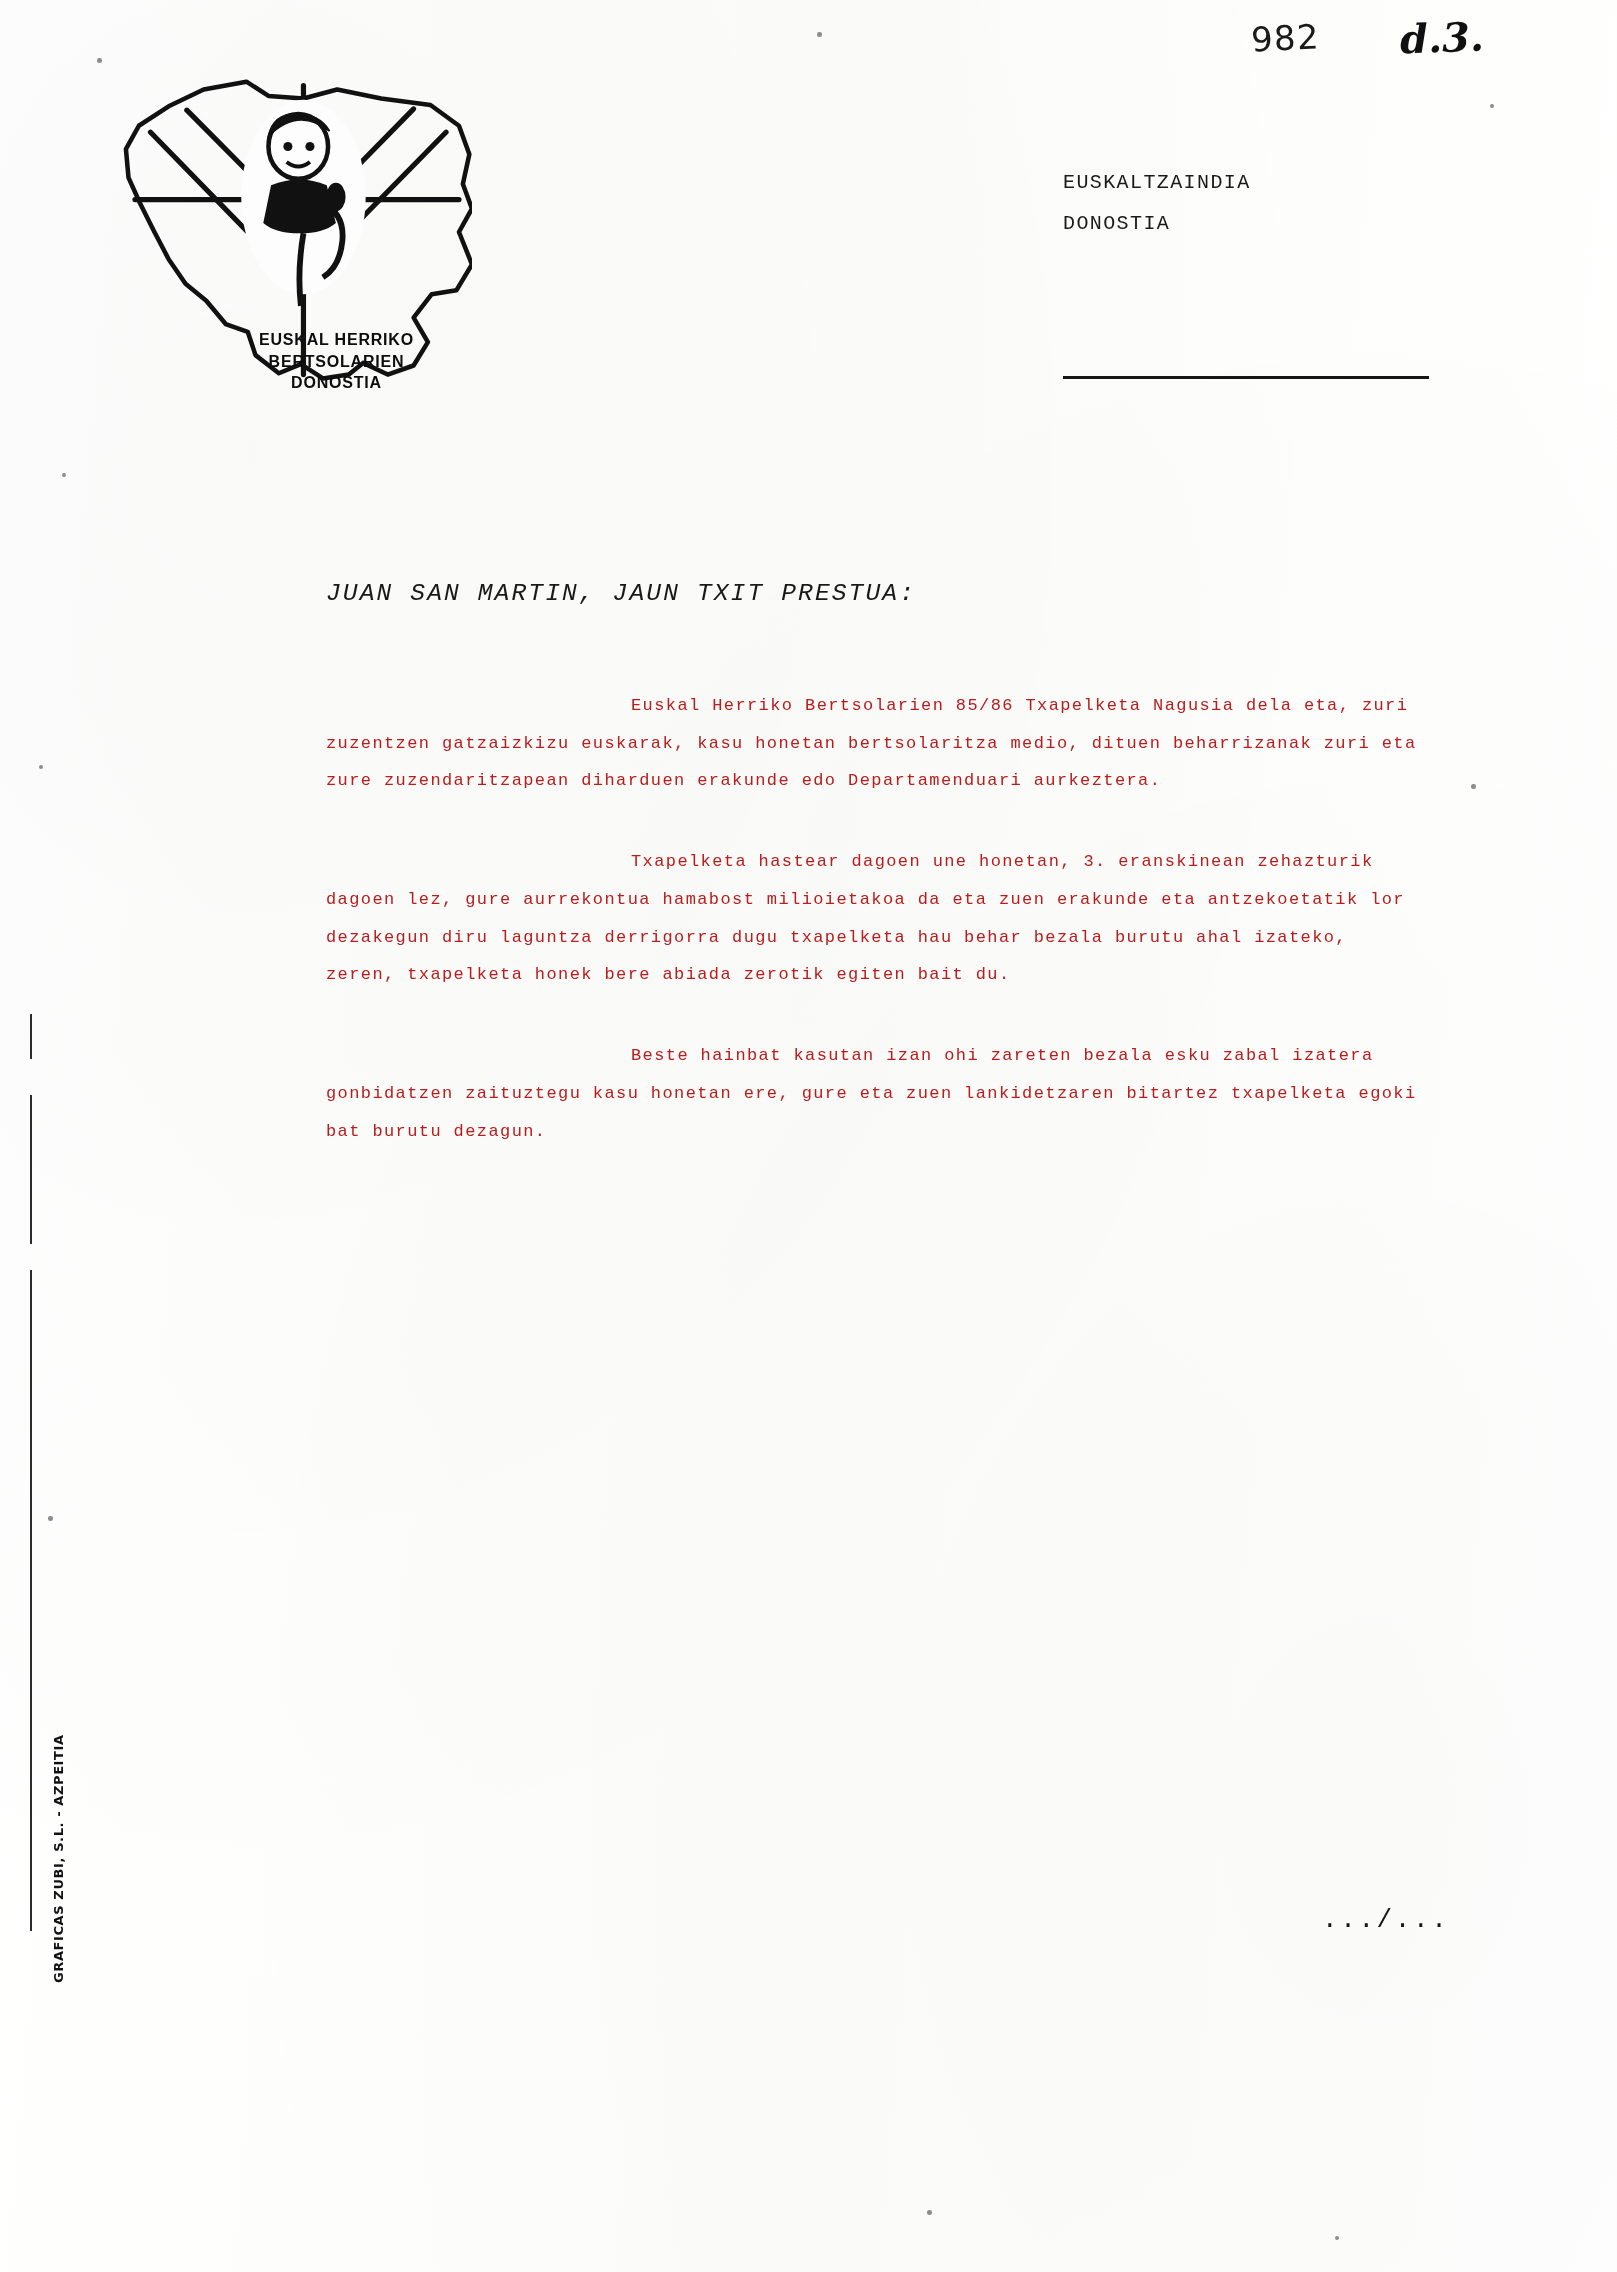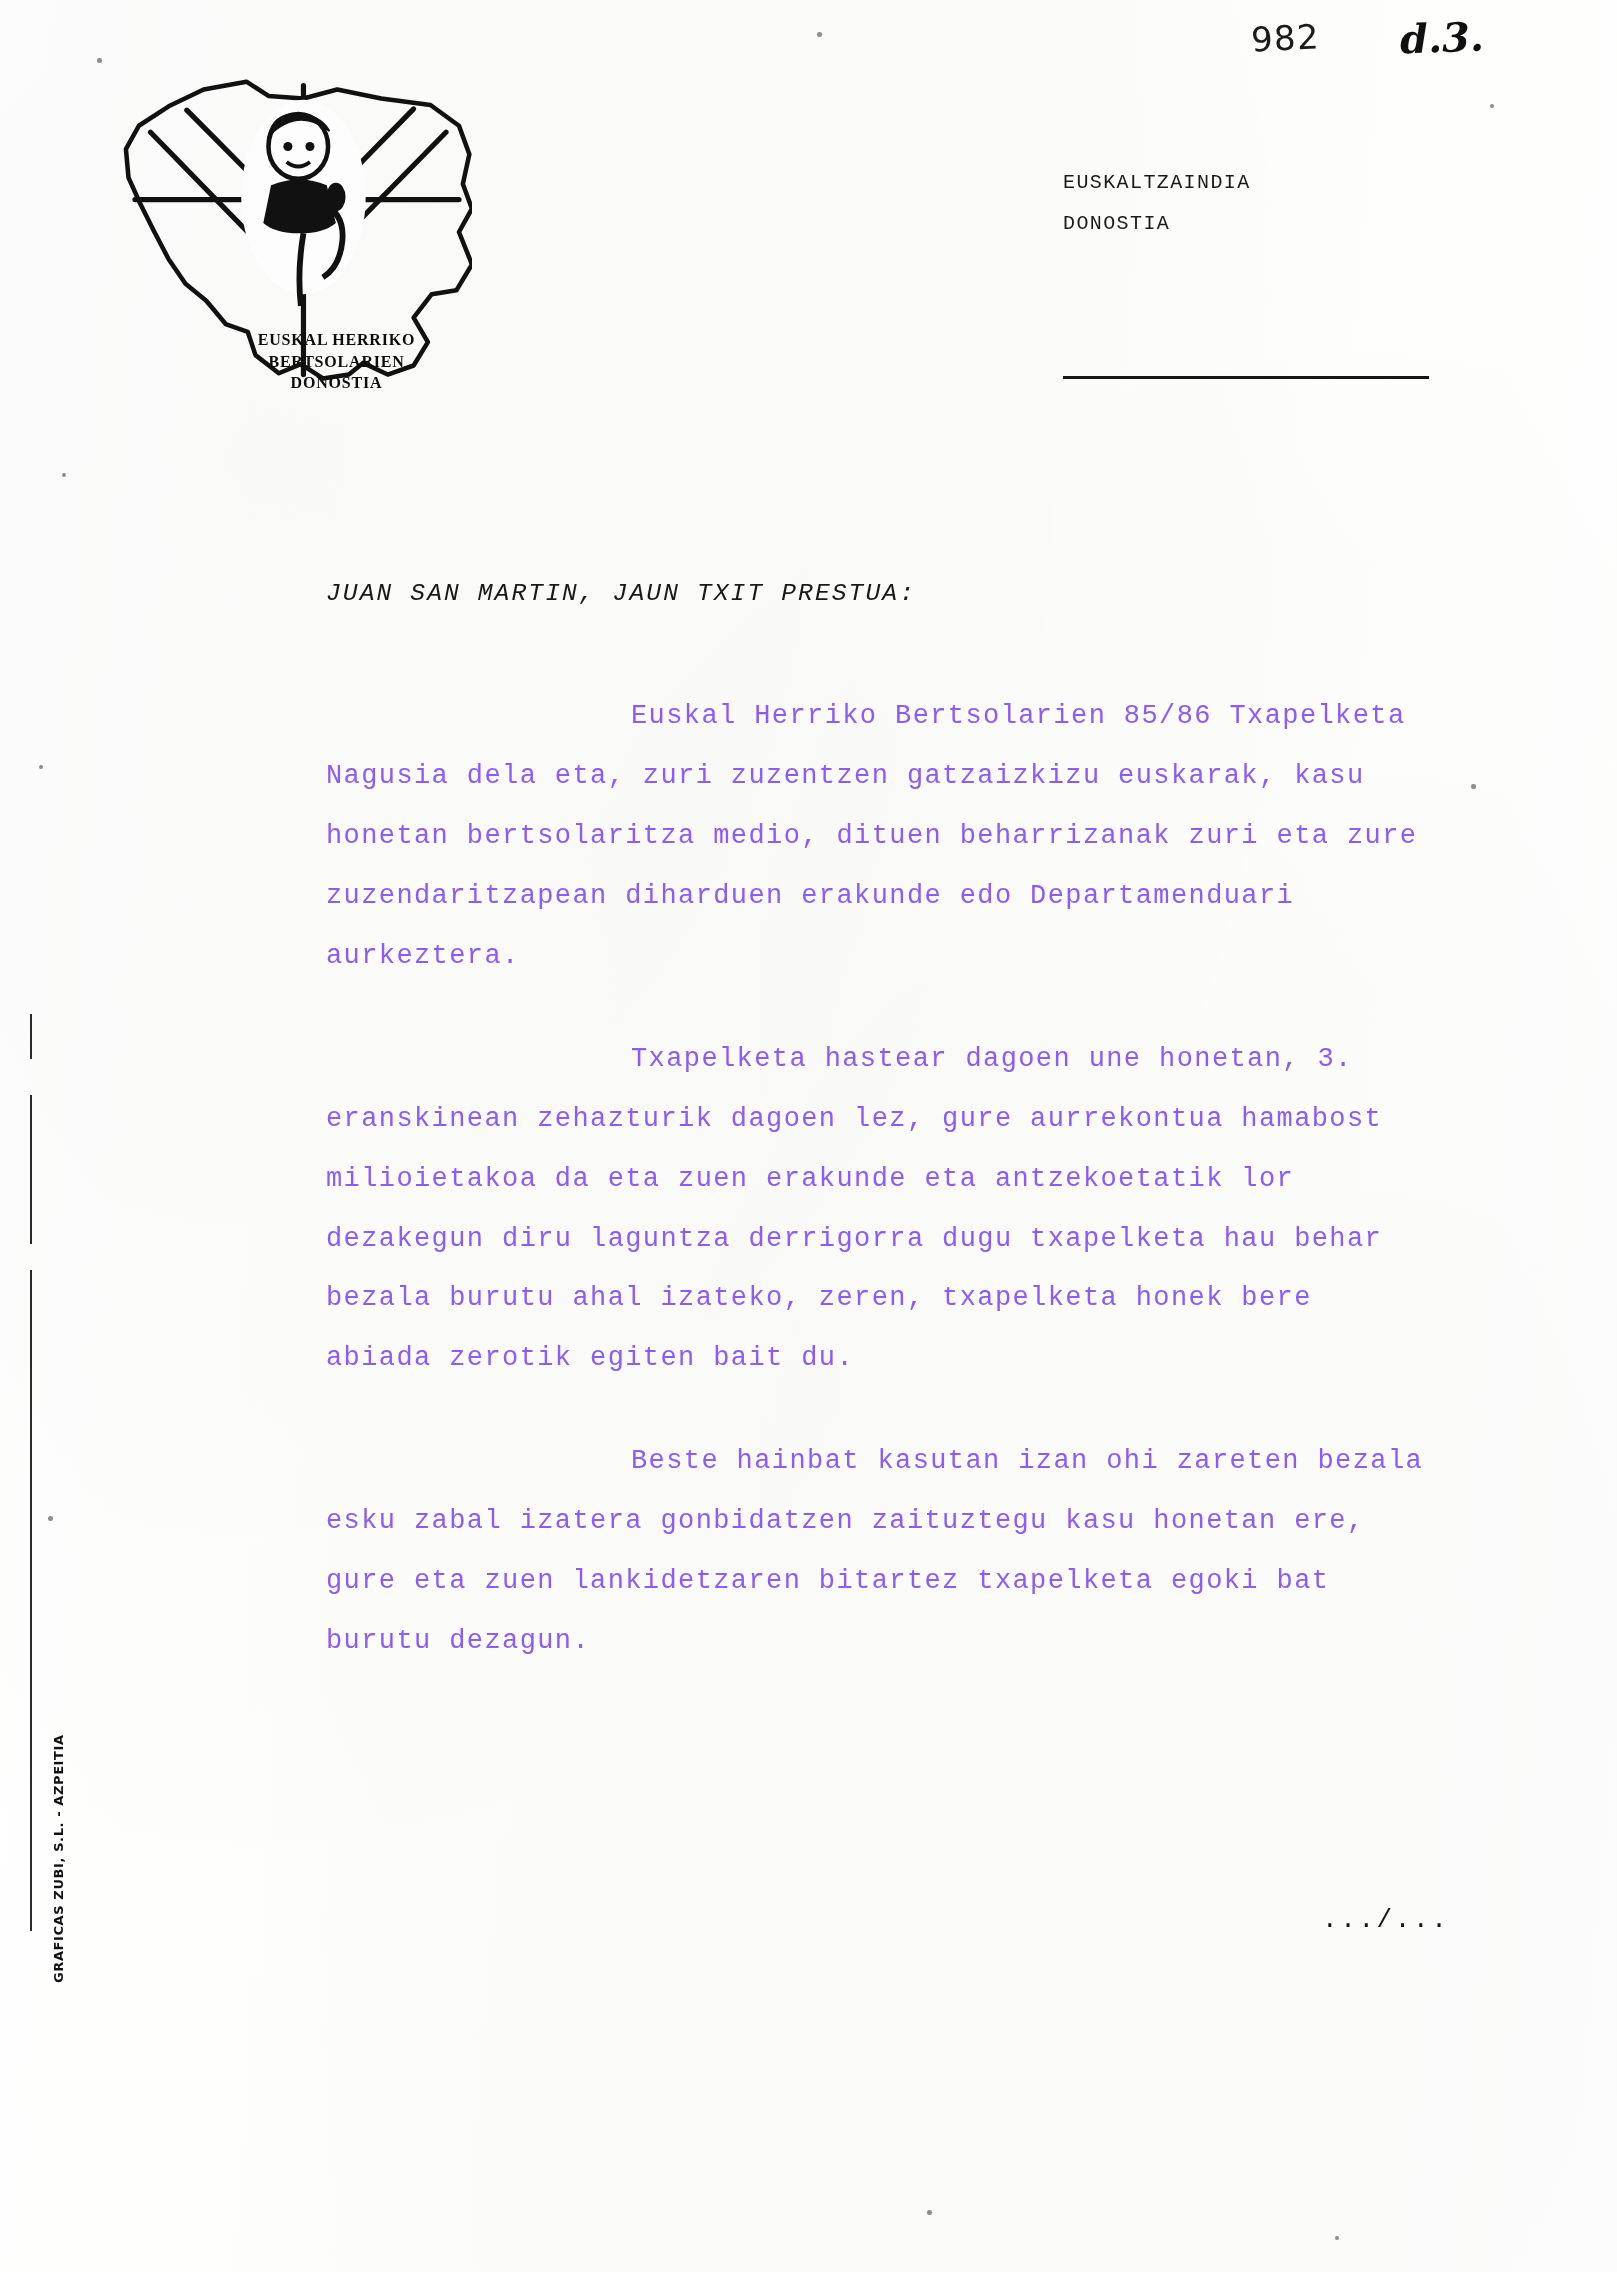--- a/index.html
+++ b/index.html
@@ -61,21 +61,21 @@
     width: 363px;
     height: 324px;
   }
   .logo-wrap svg { display: block; }
   .logo-text {
     position: absolute;
     left: 111px;
     top: 259px;
     width: 233px;
     text-align: center;
-    font-family: Liberation Serif, serif;
+    font-family: Liberation Sans, sans-serif;
     font-weight: bold;
     font-size: 16px;
     line-height: 1.35;
     letter-spacing: 0.8px;
     color: #0d0d0d;
   }
 
   
   .addr {
     position: absolute;
@@ -104,24 +104,24 @@
     font-size: 24.6px;
     letter-spacing: 2.1px;
     color: #191919;
     font-style: italic;
   }
   .body {
     position: absolute;
     left: 326px;
     top: 687px;
     width: 1102px;
-    font-size: 27px;
+    font-size: 17px;
     line-height: 2.22;
     letter-spacing: 1.4px;
-    color: #8b5cf6;
+    color: #b91c1c;
   }
   .para { margin: 0 0 43px 0; }
   .para .indent { display: inline-block; width: 305px; }
 
   .continuation {
     position: absolute;
     left: 1322px;
     top: 1905px;
     font-size: 26px;
     letter-spacing: 2.6px;

